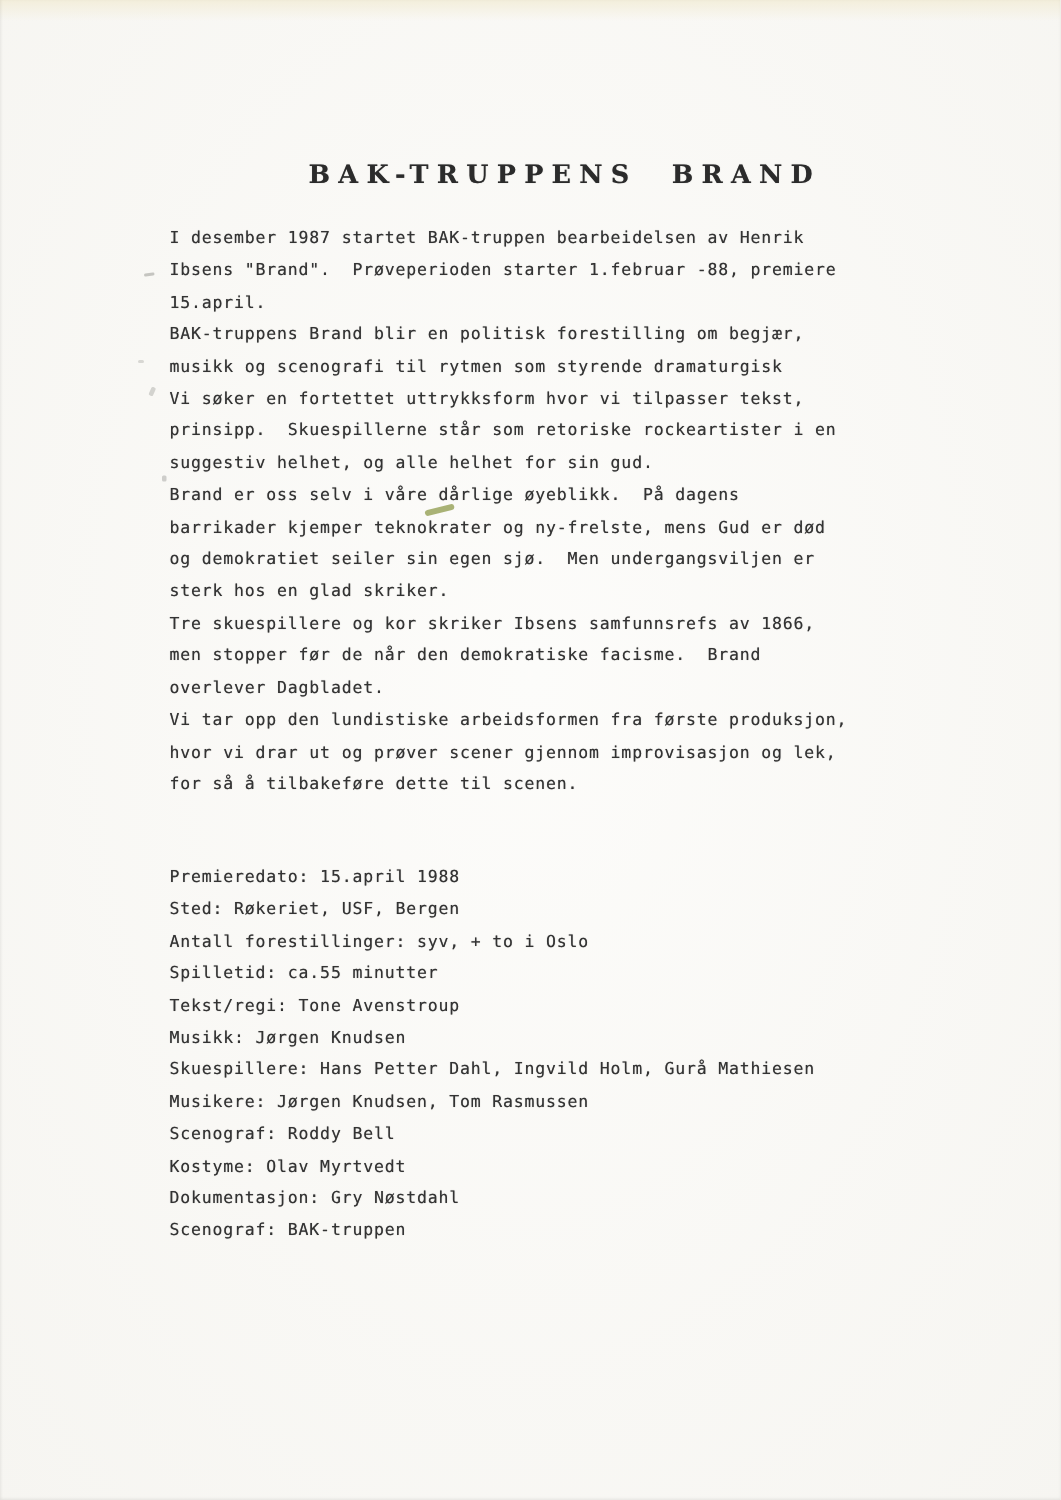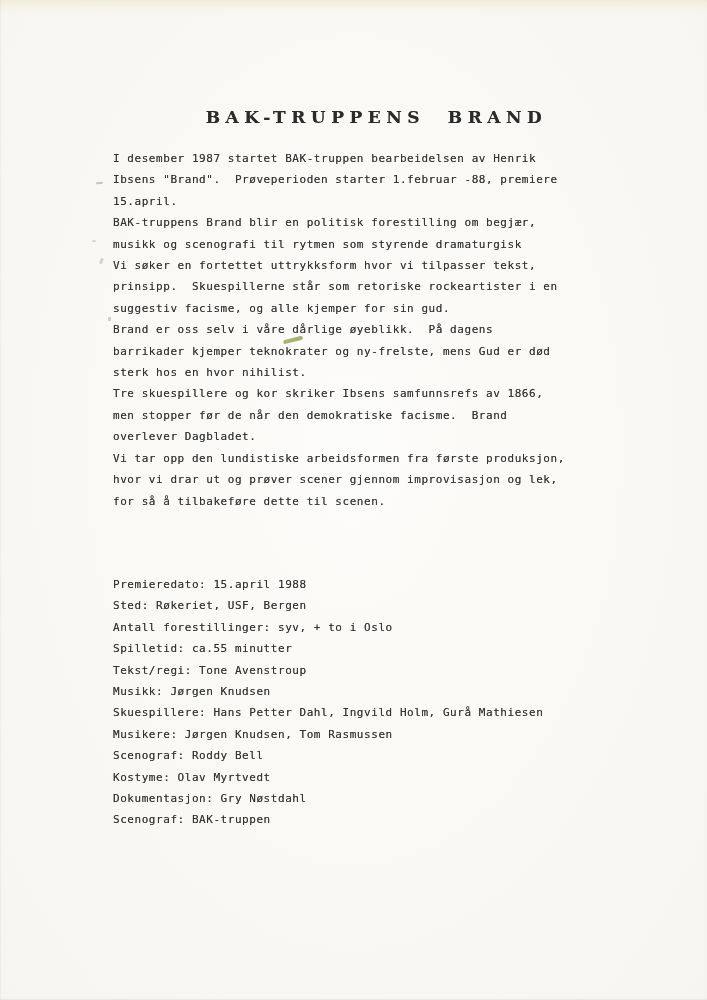--- a/index.html
+++ b/index.html
@@ -80,24 +80,25 @@
   <h1 class="title">BAK-TRUPPENS  BRAND</h1>
 
   <div class="text-block" id="body-lines">
       <div class="line">I desember 1987 startet BAK-truppen bearbeidelsen av Henrik</div>
       <div class="line">Ibsens "Brand".  Prøveperioden starter 1.februar -88, premiere</div>
       <div class="line">15.april.</div>
       <div class="line">BAK-truppens Brand blir en politisk forestilling om begjær,</div>
       <div class="line">musikk og scenografi til rytmen som styrende dramaturgisk</div>
       <div class="line">Vi søker en fortettet uttrykksform hvor vi tilpasser tekst,</div>
       <div class="line">prinsipp.  Skuespillerne står som retoriske rockeartister i en</div>
-      <div class="line">suggestiv facisme, og alle kjemper for sin gud.</div>
+      <div class="line">suggestiv helhet, og alle helhet for sin gud.</div>
       <div class="line">Brand er oss selv i våre dårlige øyeblikk.  På dagens</div>
       <div class="line">barrikader kjemper teknokrater og ny-frelste, mens Gud er død</div>
-      <div class="line">sterk hos en hvor nihilist.</div>
+      <div class="line">og demokratiet seiler sin egen sjø.  Men undergangsviljen er</div>
+      <div class="line">sterk hos en glad skriker.</div>
       <div class="line">Tre skuespillere og kor skriker Ibsens samfunnsrefs av 1866,</div>
       <div class="line">men stopper før de når den demokratiske facisme.  Brand</div>
       <div class="line">overlever Dagbladet.</div>
       <div class="line">Vi tar opp den lundistiske arbeidsformen fra første produksjon,</div>
       <div class="line">hvor vi drar ut og prøver scener gjennom improvisasjon og lek,</div>
       <div class="line">for så å tilbakeføre dette til scenen.</div>
     </div>
 
   <div class="text-block" id="credit-lines">
       <div class="line">Premieredato: 15.april 1988</div>

